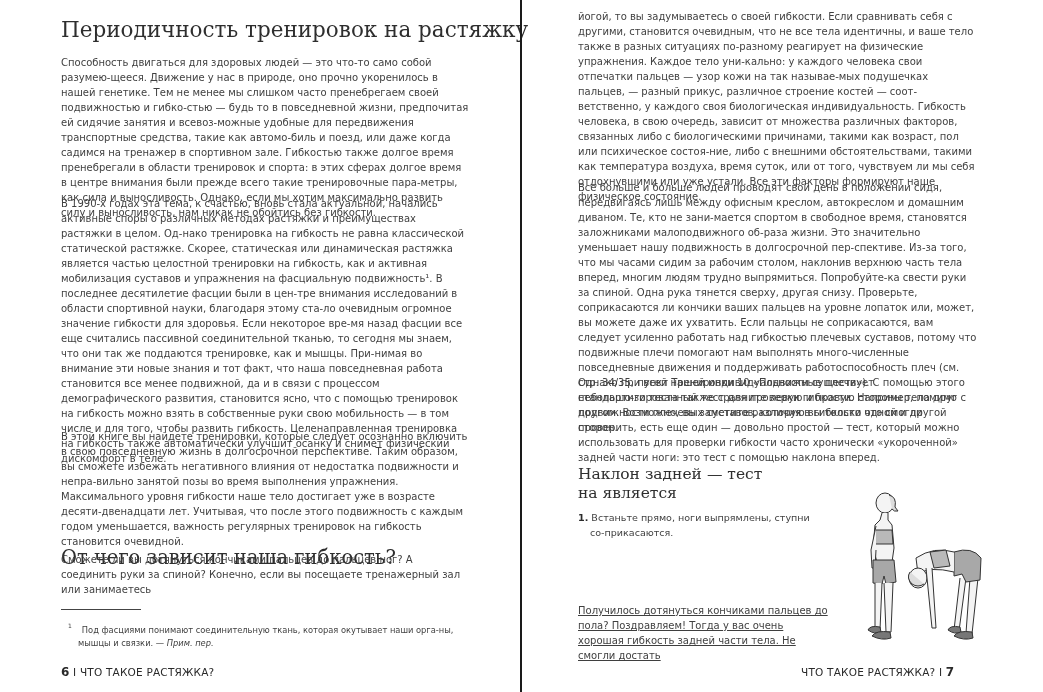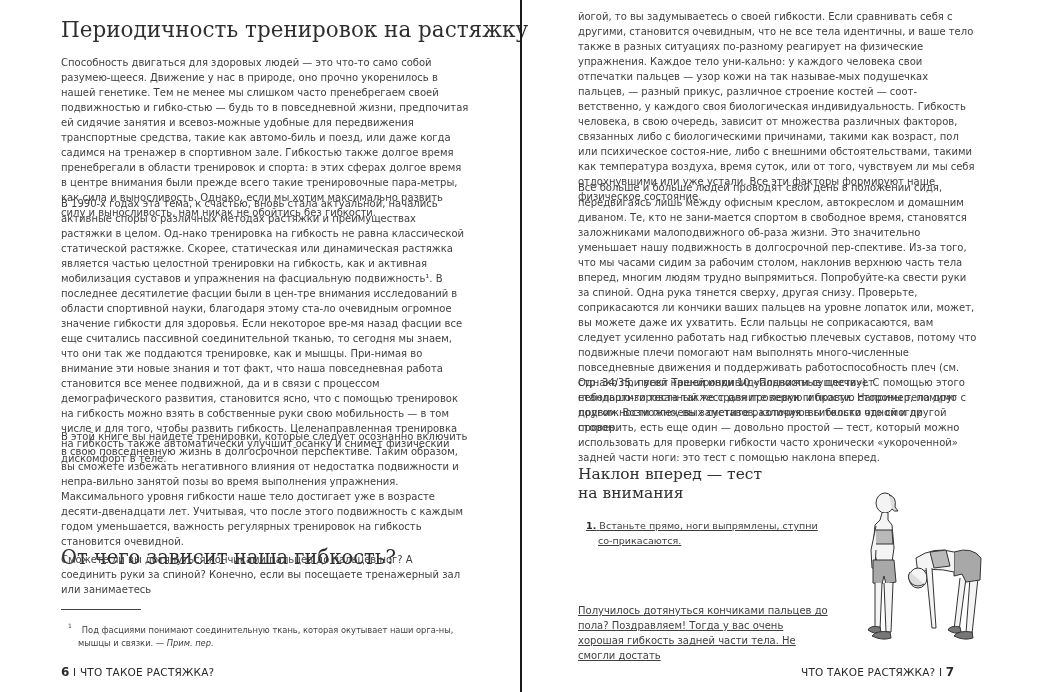--- a/index.html
+++ b/index.html
@@ -10,21 +10,21 @@
   #page-right { left:522px; width:521px; }
   .divider { position:absolute; left:520px; top:0; width:2px; height:692px; background:#1a1a1a; }
   .h1 { font-family:"DejaVu Serif", serif; font-weight:normal; color:#2e2e2e; margin:0; }
   p.body { font-size:10px; line-height:15px; margin:0; color:#3f3f3f; text-align:left; }
   .abs { position:absolute; }
   .footnote-rule { position:absolute; left:61px; top:609px; width:80px; border-top:1px solid #444; }
   .footnote { position:absolute; left:78px; top:620px; width:385px; font-size:8.3px; line-height:13px; color:#3f3f3f; }
   .footnote sup { font-size:6px; position:relative; left:-10px; top:-1px; }
   .footer { position:absolute; top:665px; font-size:10.5px; color:#2a2a2a; letter-spacing:0.2px; }
   .footer b { font-size:12px; }
-  ol.steps { list-style:none; margin:8px; padding:0;text-decoration:underline; }
+  ol.steps { list-style:none; margin:0; padding:0; }
   ol.steps li { font-size:9.55px; line-height:15.1px; color:#3f3f3f; padding-left:12px; text-indent:-12px; }
   ol.steps li b { color:#2a2a2a; }
   svg.figure { position:absolute; left:842px; top:470px; }
 </style>
 </head>
 <body>
 
 <div id="page-left" class="page"></div>
 
 <h1 class="h1 abs" style="left:61px;top:17px;font-size:21.5px;">Периодичность тренировок на растяжку</h1>
@@ -48,22 +48,22 @@
 
 <div class="divider"></div>
 
 <div id="page-right" class="page"></div>
 
 <p class="body abs" style="left:578px;top:9px;width:400px;">йогой, то вы задумываетесь о своей гибкости. Если сравнивать себя с другими, становится очевидным, что не все тела идентичны, и ваше тело также в разных ситуациях по-разному реагирует на физические упражнения. Каждое тело уни-кально: у каждого человека свои отпечатки пальцев — узор кожи на так называе-мых подушечках пальцев, — разный прикус, различное строение костей — соот-ветственно, у каждого своя биологическая индивидуальность. Гибкость человека, в свою очередь, зависит от множества различных факторов, связанных либо с биологическими причинами, такими как возраст, пол или психическое состоя-ние, либо с внешними обстоятельствами, такими как температура воздуха, время суток, или от того, чувствуем ли мы себя отдохнувшими или уже устали. Все эти факторы формируют наше физическое состояние.</p>
 <p class="body abs" style="left:578px;top:180px;width:400px;">Все больше и больше людей проводят свой день в положении сидя, передвигаясь лишь между офисным креслом, автокреслом и домашним диваном. Те, кто не зани-мается спортом в свободное время, становятся заложниками малоподвижного об-раза жизни. Это значительно уменьшает нашу подвижность в долгосрочной пер-спективе. Из-за того, что мы часами сидим за рабочим столом, наклонив верхнюю часть тела вперед, многим людям трудно выпрямиться. Попробуйте-ка свести руки за спиной. Одна рука тянется сверху, другая снизу. Проверьте, соприкасаются ли кончики ваших пальцев на уровне лопаток или, может, вы можете даже их ухватить. Если пальцы не соприкасаются, вам следует усиленно работать над гибкостью плечевых суставов, потому что подвижные плечи помогают нам выполнять много-численные повседневные движения и поддерживать работоспособность плеч (см. стр. 34/35, пункт Тренировки 10 «Подвижные плечи»). С помощью этого небольшо-го теста также сравните левую и правую стороны тела друг с другом. Возможно, вы заметите различия в гибкости одной и другой сторон.</p>
 <p class="body abs" style="left:578px;top:375px;width:400px;">Однако при всей нашей индивидуальности существует стандартизированный тест для проверки гибкости. Например, помимо подвижности плечевых суставов, которую вы только что смогли проверить, есть еще один — довольно простой — тест, который можно использовать для проверки гибкости часто хронически «укороченной» задней части ноги: это тест с помощью наклона вперед.</p>
 
 <h2 class="h1 abs" style="left:578px;top:465px;font-size:15.5px;line-height:19px;">
-  <span>Наклон вперед — тест</span><br>
-  <span>на внимания</span>
+  <span>Наклон задней — тест</span><br>
+  <span>на является</span>
 </h2>
 
 <ol class="steps abs" style="left:578px;top:510px;width:240px;">
   <li><b>1.</b> <span>Встаньте прямо, ноги выпрямлены, ступни со-прикасаются.</span></li>
 </ol>
 
 <p class="body abs" style="left:578px;top:603px;width:250px;text-decoration:underline;">Получилось дотянуться кончиками пальцев до пола? Поздравляем! Тогда у вас очень хорошая гибкость задней части тела. Не смогли достать</p>
 
 <svg class="figure" width="160" height="180" viewBox="0 0 160 180">
   <g fill="none" stroke="#333" stroke-width="1">

